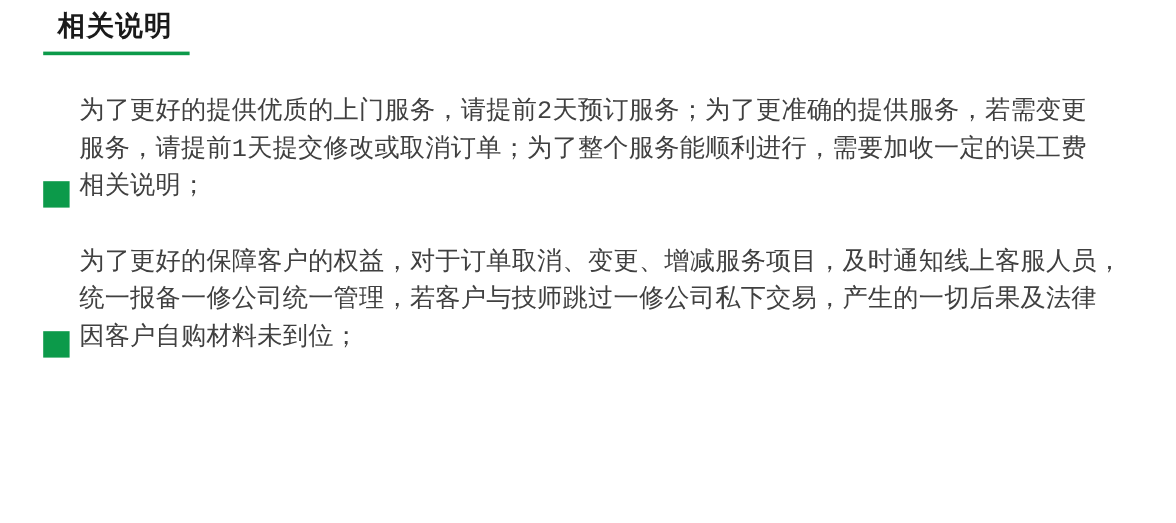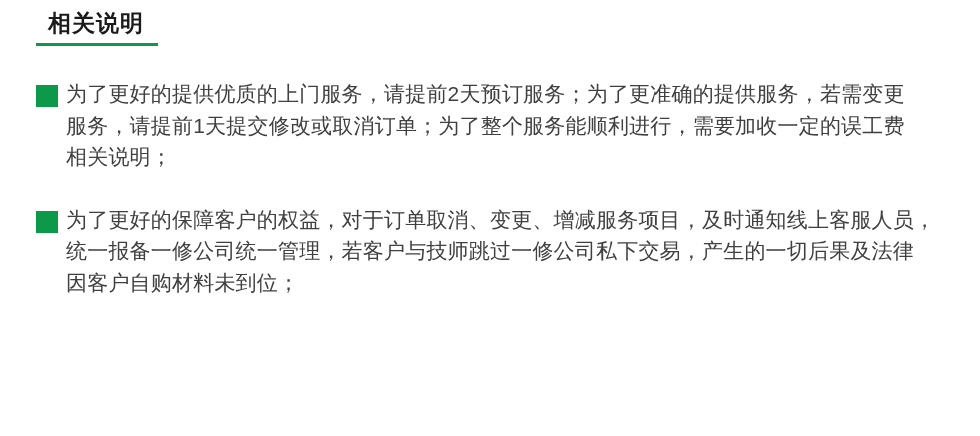--- a/index.html
+++ b/index.html
@@ -4,37 +4,37 @@
 <style>
   :root { --accent: #0C9A4A; --title-color: #1A1A1A; --body-color: #404040; --bg: #FFFFFF; }
   * { margin: 0; padding: 0; box-sizing: border-box; }
   html, body { background: var(--bg); }
   .page {
     position: relative;
     width: 980px;
     height: 372px;
     background: var(--bg);
     overflow: hidden;
-    font-family: Liberation Sans, sans-serif;
+    font-family: Liberation Mono, monospace;
   }
   .header { padding: 9px 0 0 36px; }
   .page-title {
     display: inline-block;
     font-size: 23px;
     line-height: 28px;
     font-weight: 600;
     letter-spacing: 1px;
     color: var(--title-color);
     padding: 0 14px 6px 12px;
     border-bottom: 3px solid var(--accent);
   }
   .notes { margin: 32px 0 0 36px; }
   .note {
     display: flex;
-    align-items: flex-start;
+    align-items: flex-end;
     margin-bottom: 31px;
   }
   .bullet {
     flex: none;
     width: 22px;
     height: 22px;
     margin: 7px 8px 0 0;
     background: var(--accent);
   }
   .note-text {

